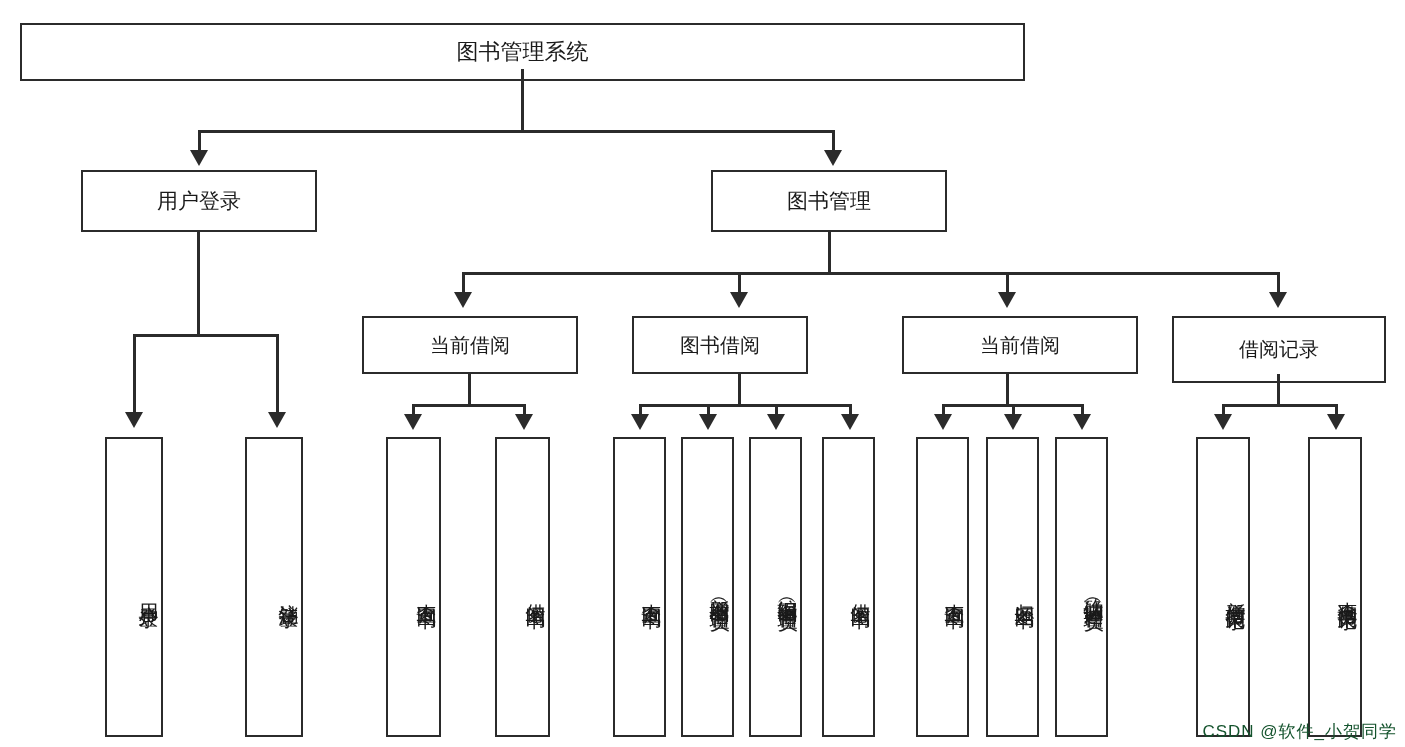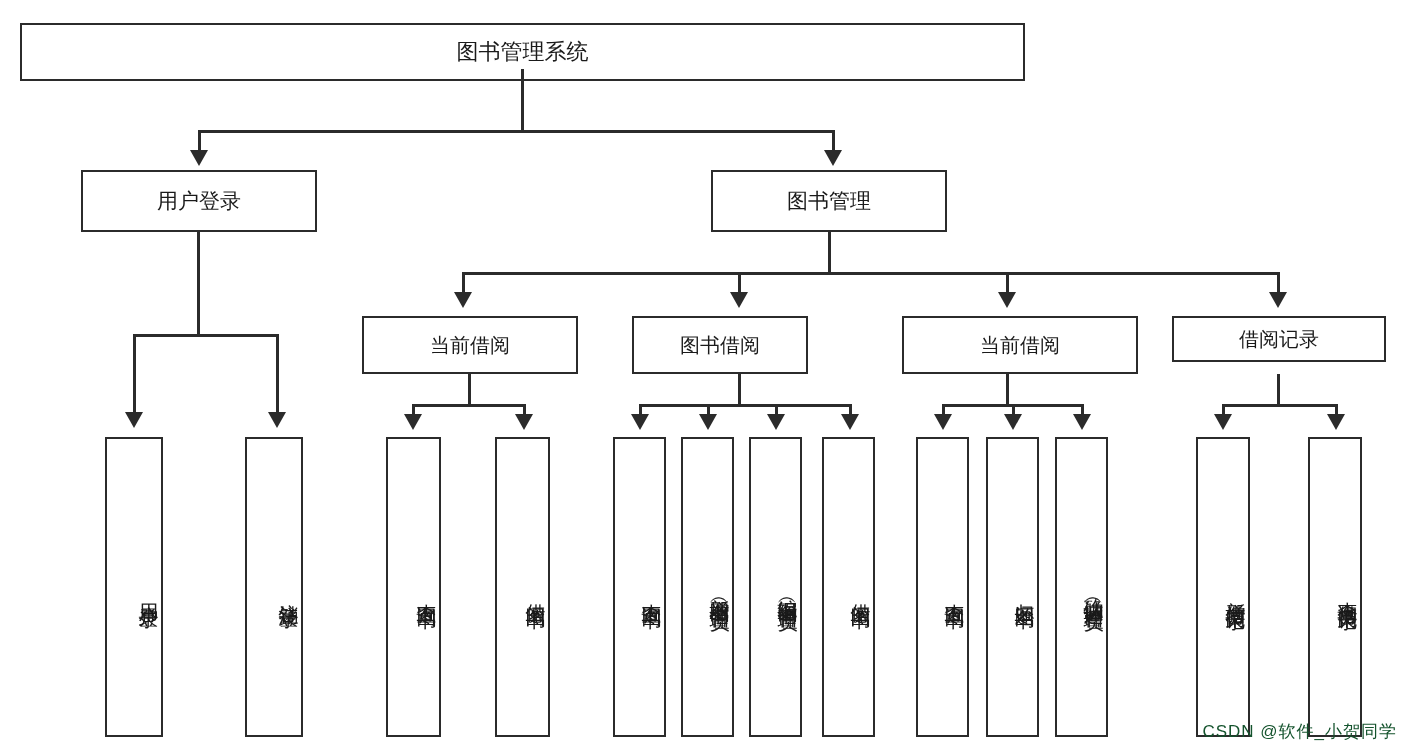--- a/index.html
+++ b/index.html
@@ -133,21 +133,21 @@
 
   <div class="node lvl3" style="left:362px;top:316px;width:216px;height:58px;">
     <span>当前借阅</span>
   </div>
   <div class="node lvl3" style="left:632px;top:316px;width:176px;height:58px;align-items:center;">
     <span>图书借阅</span>
   </div>
   <div class="node lvl3" style="left:902px;top:316px;width:236px;height:58px;">
     <span>当前借阅</span>
   </div>
-  <div class="node lvl3" style="left:1172px;top:316px;width:214px;height:46px;text-align:right;">
+  <div class="node lvl3" style="left:1172px;top:316px;width:214px;height:67px;text-align:right;">
     <span>借阅记录</span>
   </div>
 
   <div class="vline" style="left:468px;top:374px;height:32px;"></div>
   <div class="hline" style="left:412px;top:404px;width:114px;"></div>
   <div class="vline" style="left:412px;top:404px;height:12px;"></div>
   <div class="arrow" style="left:404px;top:414px;"></div>
   <div class="vline" style="left:523px;top:404px;height:12px;"></div>
   <div class="arrow" style="left:515px;top:414px;"></div>
 

